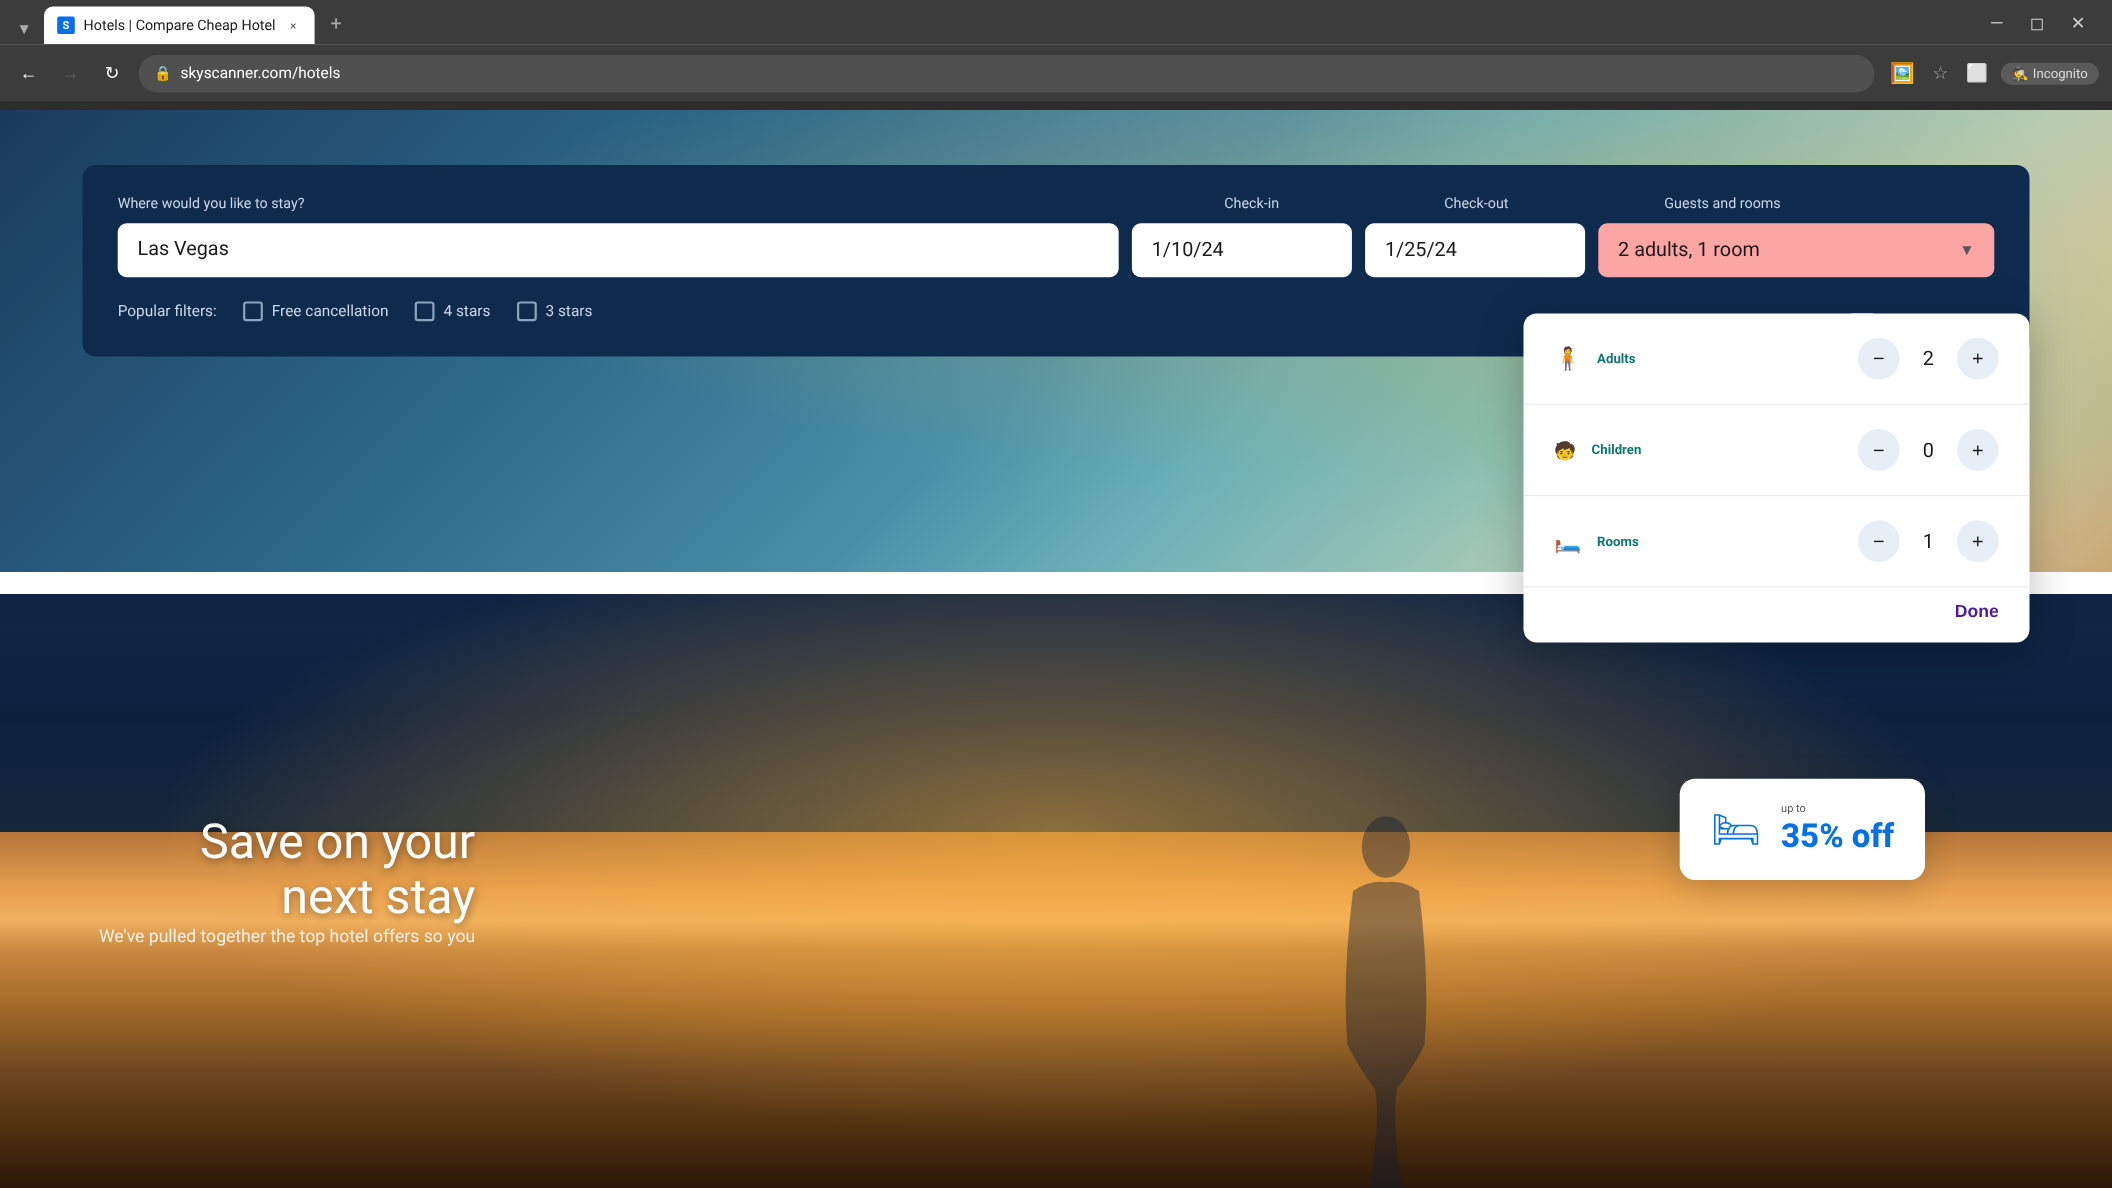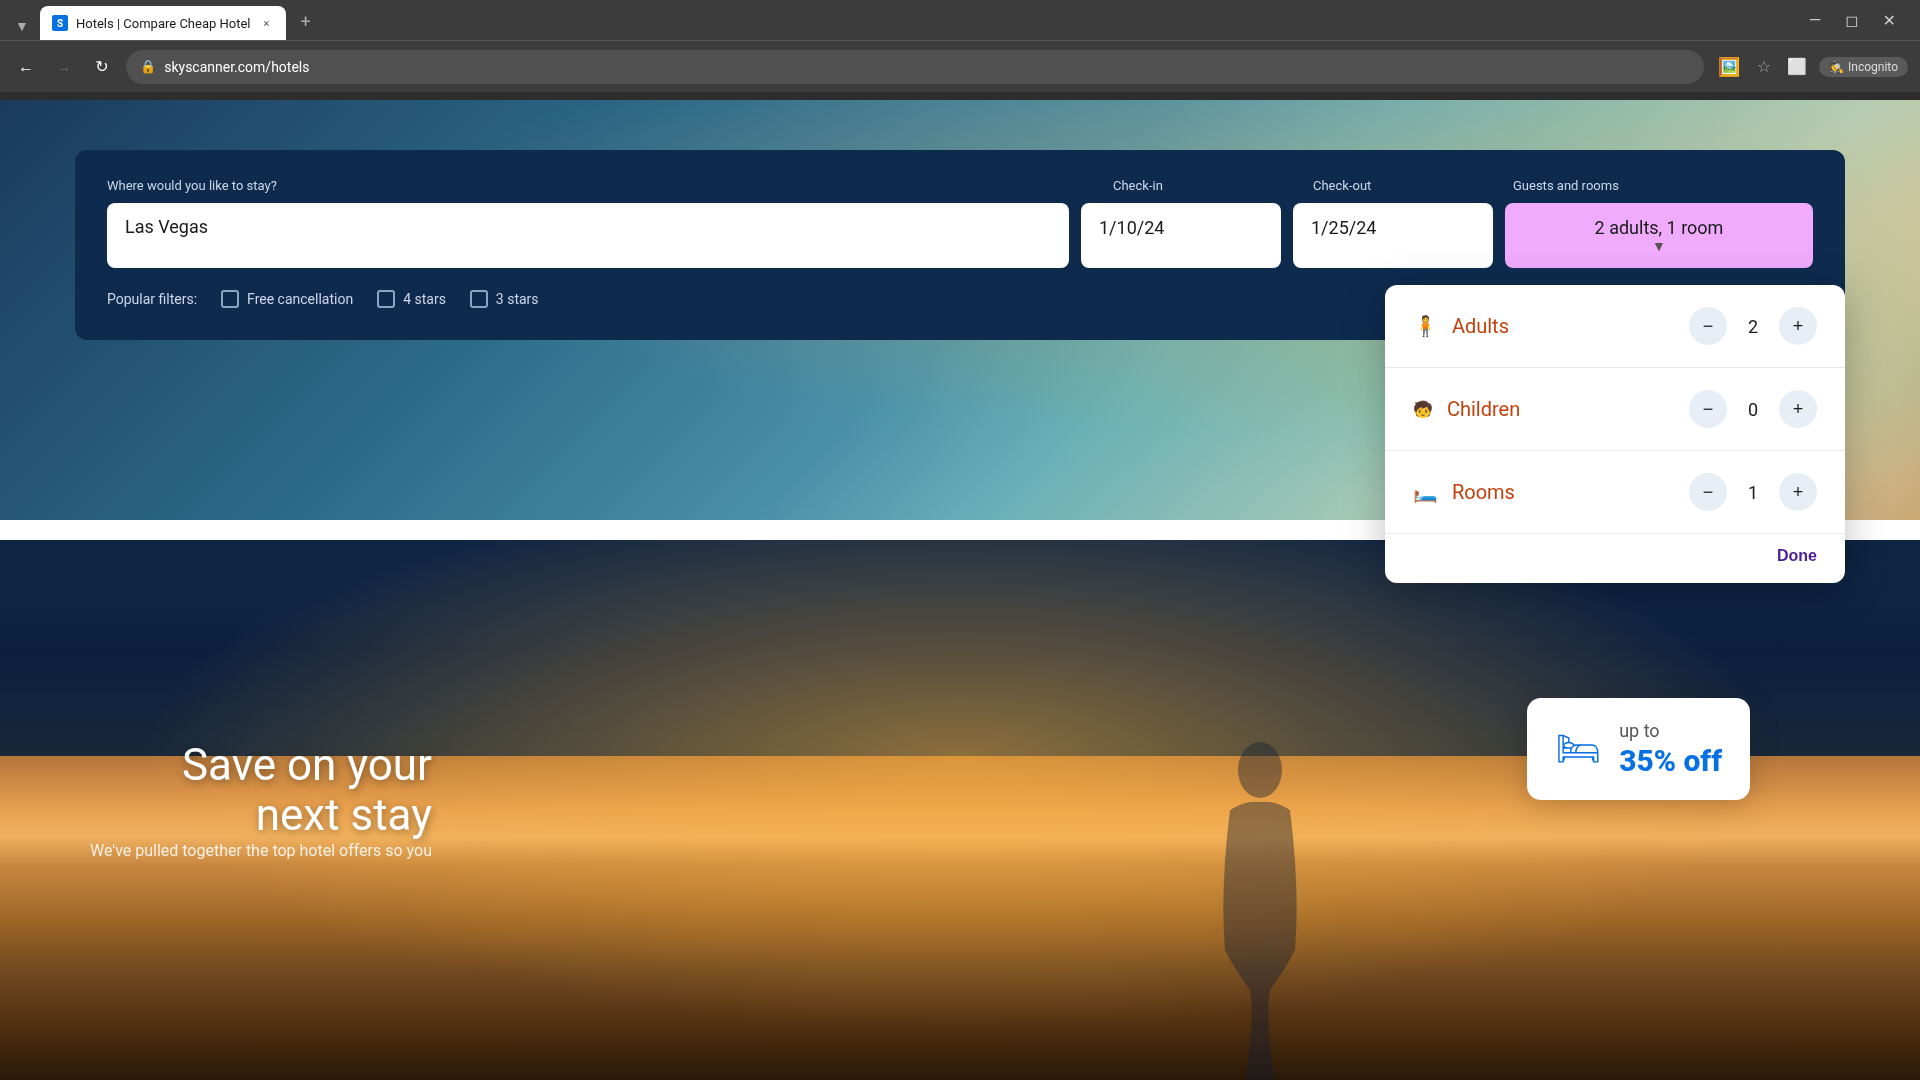--- a/index.html
+++ b/index.html
@@ -220,32 +220,31 @@
     }
     .search-field-date {
       width: 200px;
       background: #fff;
       border-radius: 8px;
       padding: 14px 18px;
       font-size: 18px;
       color: #1a1a1a;
     }
     .search-field-guests {
-      width: 308px;
-      background: #f0abfc;
+      width: 360px;
+      background: #fca5a5;
       border-radius: 8px;
       padding: 14px 18px;
       font-size: 18px;
       color: #1a1a1a;
       display: flex;
       align-items: center;
       justify-content: space-between;
       cursor: pointer;
       position: relative;
-      flex-direction: column;
     }
     .dropdown-arrow {
       color: #555;
       font-size: 14px;
     }
 
     
     .filters-bar {
       display: flex;
       align-items: center;
@@ -297,23 +296,23 @@
       border-bottom: 1px solid #e8e8e8;
     }
     .dropdown-row:last-of-type { border-bottom: none; }
     .dropdown-row-icon {
       font-size: 20px;
       color: #0e2b4e;
       margin-right: 14px;
     }
     .dropdown-row-label {
       flex: 1;
-      font-size: 20px;
-      color: #c2410c;
-      font-weight: 400;
+      font-size: 12px;
+      color: #0f766e;
+      font-weight: 700;
     }
     .stepper {
       display: flex;
       align-items: center;
       gap: 14px;
     }
     .stepper-btn {
       width: 38px;
       height: 38px;
       border-radius: 50%;
@@ -399,21 +398,21 @@
       gap: 18px;
       box-shadow: 0 6px 30px rgba(0,0,0,0.2);
       z-index: 10;
     }
     .deal-card-icon {
       font-size: 36px;
       color: #0770e3;
     }
     .deal-card-text { display: flex; flex-direction: column; gap: 2px; }
     .deal-card-upto {
-      font-size: 18px;
+      font-size: 10px;
       color: #555;
     }
     .deal-card-discount {
       font-size: 30px;
       font-weight: 800;
       color: #0770e3;
     }
 
     
     .silhouette {

